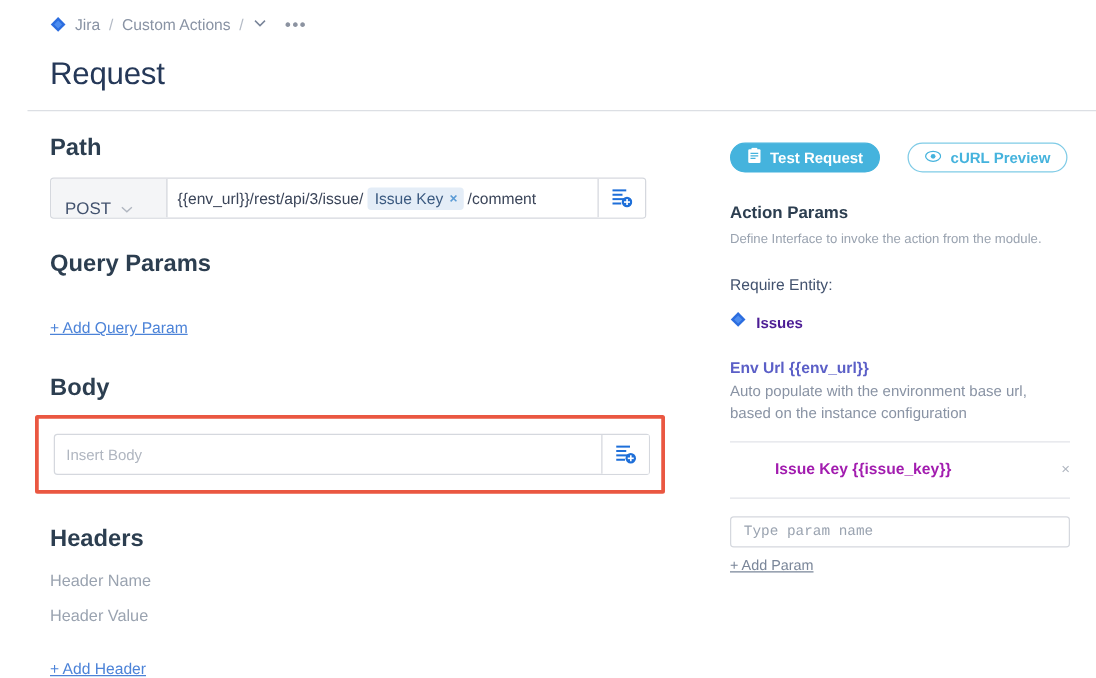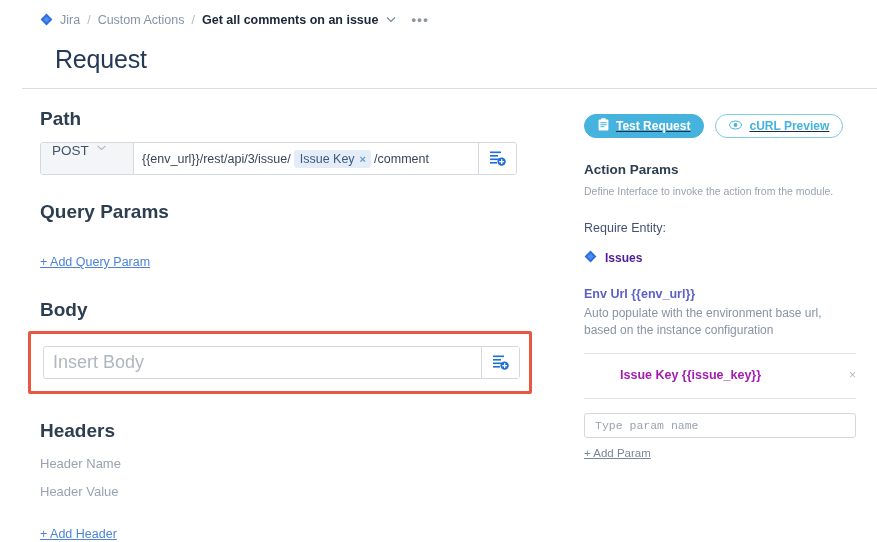--- a/index.html
+++ b/index.html
@@ -25,21 +25,21 @@
   .jira-diamond svg { display:block; }
   .bc-link { color: #8993a4; text-decoration: none; }
   .bc-sep { color: #b3bac5; font-size: 12.5px; }
   .bc-current { color: #1b2638; font-weight: bold; font-size: 12.5px; }
   .bc-chev { color: #7a869a; font-size: 10px; margin-left: 1px; }
   .bc-dots { color: #8c93a1; letter-spacing: 1.4px; font-size: 13px; margin-left: 8px; font-weight: bold; }
 
   
   .page-title {
     position: absolute; left: 40px; top: 45px;
-    font-size: 25px; color: #253858; font-weight: normal; letter-spacing: -0.2px; margin-left: 15px;
+    font-size: 25px; color: #253858; font-weight: normal; letter-spacing: -0.2px;
   }
   .title-divider {
     position: absolute; left: 22px; top: 88px; width: 855px; height: 1px;
     background: #dcdfe4;
   }
 
   
   .left-col { position: absolute; left: 40px; top: 108px; width: 500px; }
   .sec-label {
     font-size: 19px; font-weight: bold; color: #2c3e50; margin: 0 0 12px 0;
@@ -48,21 +48,21 @@
     font-size: 13px; color: #9aa3b0; font-weight: normal;
   }
 
   
   .path-row {
     display: flex; align-items: stretch; width: 477px; height: 33px;
     border: 1px solid #d5d8de; border-radius: 3px; background: #fff;
     overflow: hidden;
   }
   .method-select {
-    width: 93px; display:flex; align-items:flex-start; justify-content: space-between;
+    width: 93px; display:flex; align-items:flex-end; justify-content: space-between;
     padding: 0 26px 0 11px; background: #f4f5f7; border-right: 1px solid #d5d8de;
     font-size: 13.5px; color: #3d4category; color:#42526e; cursor: pointer;
   }
   .chev { color: #b0b6c0; font-size: 10px; line-height: 1; }
   .path-input {
     flex: 1; display: flex; align-items: center; padding: 0 8px;
     font-size: 12.5px; color: #3b4559; white-space: nowrap; overflow: hidden;
     gap: 1px;
   }
   .chip {
@@ -85,41 +85,41 @@
     position: relative; width: 504px; padding: 12px;
     border: 3px solid #ea5741; border-radius: 2px;
     margin-left: -12px;
   }
   .body-row {
     display: flex; align-items: stretch; width: 477px; height: 33px;
     border: 1px solid #d5d8de; border-radius: 3px; background: #fff;
   }
   .body-input {
     flex: 1; display:flex; align-items:center; padding: 0 9px;
-    font-size: 18px; color: #b0b6c0;
+    font-size: 12px; color: #b0b6c0;
   }
 
   
   .hdr-cols { display: flex; gap: 13px; margin-bottom: 6px; flex-direction: column; }
   .hdr-col-name { width: 207px; }
   .hdr-col-value { width: 207px; }
   .hdr-row { display: flex; gap: 13px; align-items: center; }
   .inp {
     width: 207px; height: 32px; border: 1px solid #d5d8de; border-radius: 3px;
     display: flex; align-items: center; padding: 0 11px;
     font-size: 13.5px; color: #42526e; background: #f8f9fa;
   }
   .inp.sel {
     background: #fff; justify-content: space-between; padding-right: 9px;
   }
   .trash { margin-left: 9px; cursor: pointer; }
 
   
   .right-col { position: absolute; left: 584px; top: 114px; width: 272px; }
-  .btn-row { display: flex; gap: 11px; align-items: center; text-decoration: underline; }
+  .btn-row { display: flex; gap: 22px; align-items: center; }
   .btn {
     display: inline-flex; align-items: center; gap: 7px;
     height: 24px; padding: 0 13px; border-radius: 13px;
     font-size: 12px; font-weight: bold; cursor: pointer; white-space: nowrap;
   }
   .btn-primary { background: #45b3dd; color: #fff; border: 1px solid #45b3dd; }
   .btn-secondary { background: #fff; color: #45b3dd; border: 1px solid #7fcbe6; }
 
   .rp-title { font-size: 13.5px; font-weight: bold; color: #2c3e50; margin-top: 24px; }
   .rp-sub { font-size: 10.5px; color: #9aa3b0; margin-top: 7px; line-height: 1.4; }
@@ -155,21 +155,20 @@
     <span class="jira-diamond">
       <svg width="13" height="13" viewBox="0 0 13 13">
         <polygon points="6.5,0.6 12.4,6.5 6.5,12.4 0.6,6.5" fill="#2c6ddf"></polygon>
         <polygon points="6.5,3.3 9.7,6.5 6.5,9.7 3.3,6.5" fill="#4d8df0"></polygon>
       </svg>
     </span>
     <a class="bc-link" href="#">Jira</a>
     <span class="bc-sep">/</span>
     <a class="bc-link" href="#">Custom Actions</a>
     <span class="bc-sep">/</span>
-    <span class="bc-current">Get all comments on an issue</span>
     <span class="bc-chev">
       <svg width="10" height="7" viewBox="0 0 10 7">
           <path d="M1 1.5 L5 5.5 L9 1.5" stroke="#7a869a" stroke-width="1.2" fill="none"></path>
         </svg>
     </span>
     <span class="bc-dots">•••</span>
   </div>
 
   <div class="page-title">Request</div>
   <div class="title-divider"></div>

